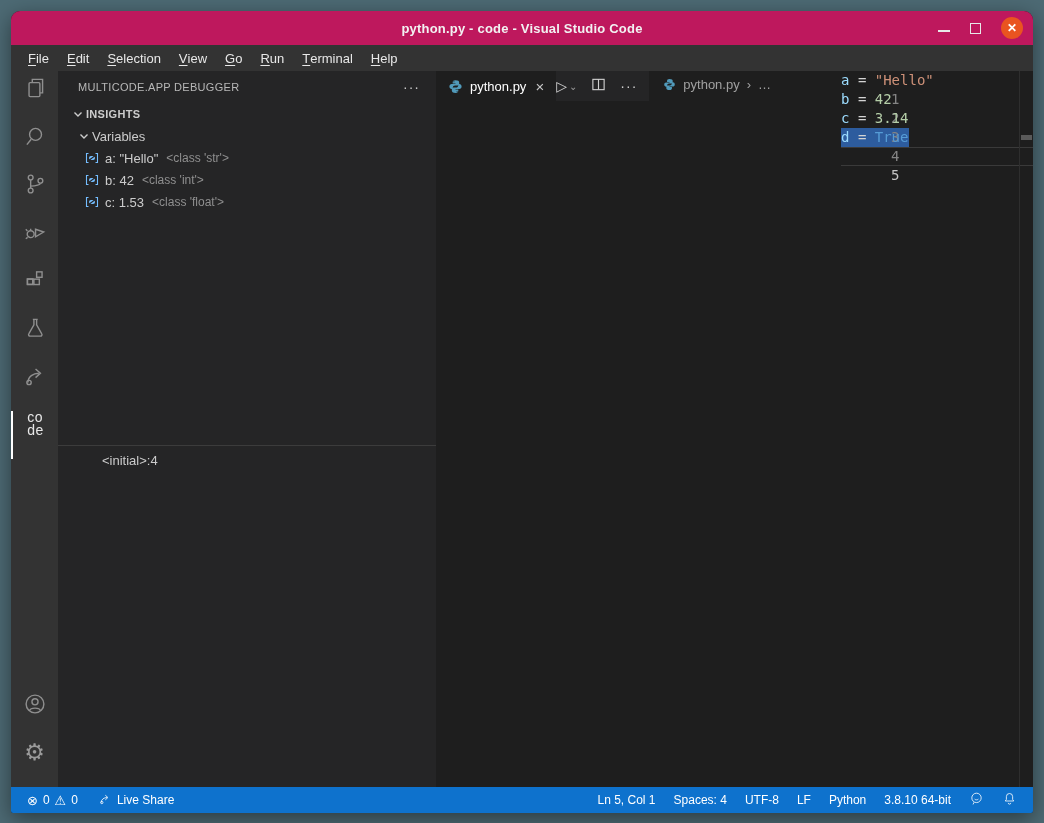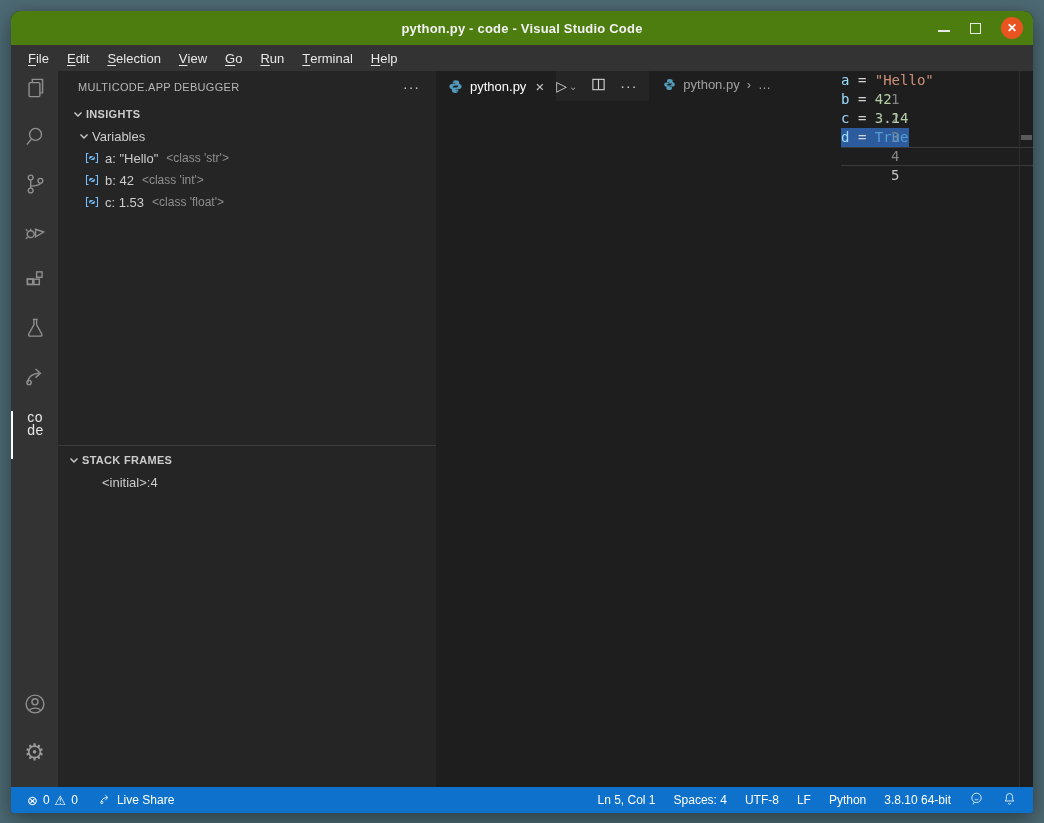--- a/index.html
+++ b/index.html
@@ -2,21 +2,21 @@
 <html><head>
 <meta charset="utf-8">
 <style>
   html,body{margin:0;padding:0;width:1044px;height:823px;overflow:hidden;
     background:#4d6a74;font-family:"Liberation Sans",sans-serif;}
   *{box-sizing:border-box;}
   .window{position:absolute;left:11px;top:11px;width:1022px;height:802px;
     border-radius:9px 9px 2px 2px;overflow:hidden;background:#1e1e1e;
     box-shadow:0 6px 22px rgba(0,0,0,.45);}
   
-  .titlebar{position:relative;height:34px;background:#4d7c0f;display:flex;
+  .titlebar{position:relative;height:34px;background:#be185d;display:flex;
     align-items:center;justify-content:center;}
   .title{color:#f2f2f2;font-size:13px;font-weight:bold;letter-spacing:.2px;}
   .win-controls{position:absolute;right:10px;top:0;height:34px;display:flex;
     align-items:center;gap:20px;}
   .btn-min{width:12px;height:2px;background:#e8e8e8;margin-top:6px;}
   .btn-max{width:11px;height:11px;border:1.5px solid #e8e8e8;}
   .btn-close{width:22px;height:22px;border-radius:50%;background:#e95420;
     color:#fff;font-size:12px;font-weight:bold;display:flex;align-items:center;
     justify-content:center;line-height:1;}
   
@@ -248,28 +248,20 @@
             <path d="M4.5 3.5h-2v9h2 M11.5 3.5h2v9h-2" stroke="#75beff" fill="none" stroke-width="1.1"></path>
             <rect x="5" y="6" width="6" height="4" rx="2" fill="#75beff"></rect>
             <path d="M5 10.2L11 5.8" stroke="#252526" stroke-width="1.1"></path>
           </svg>
         <span class="var-text">c: 1.53</span>
         <span class="var-type">&lt;class 'float'&gt;</span>
       </div>
 
       <div class="divider"></div>
       <div class="stack-area">
-        <div class="tree-row" style="padding-left:8px;">
-          <span class="chev">
-              <svg width="12" height="12" viewBox="0 0 12 12">
-                <path d="M2.5 4.5l3.5 3.5 3.5-3.5"></path>
-              </svg>
-            </span>
-          <span class="sect-label">STACK FRAMES</span>
-        </div>
         <div class="frame-row">
           <span>&lt;initial&gt;:4</span>
         </div>
       </div>
     </div>
 
     <div class="editor">
       <div class="tabbar">
         <div class="tab">
           <svg width="15" height="15" viewBox="0 0 16 16">

